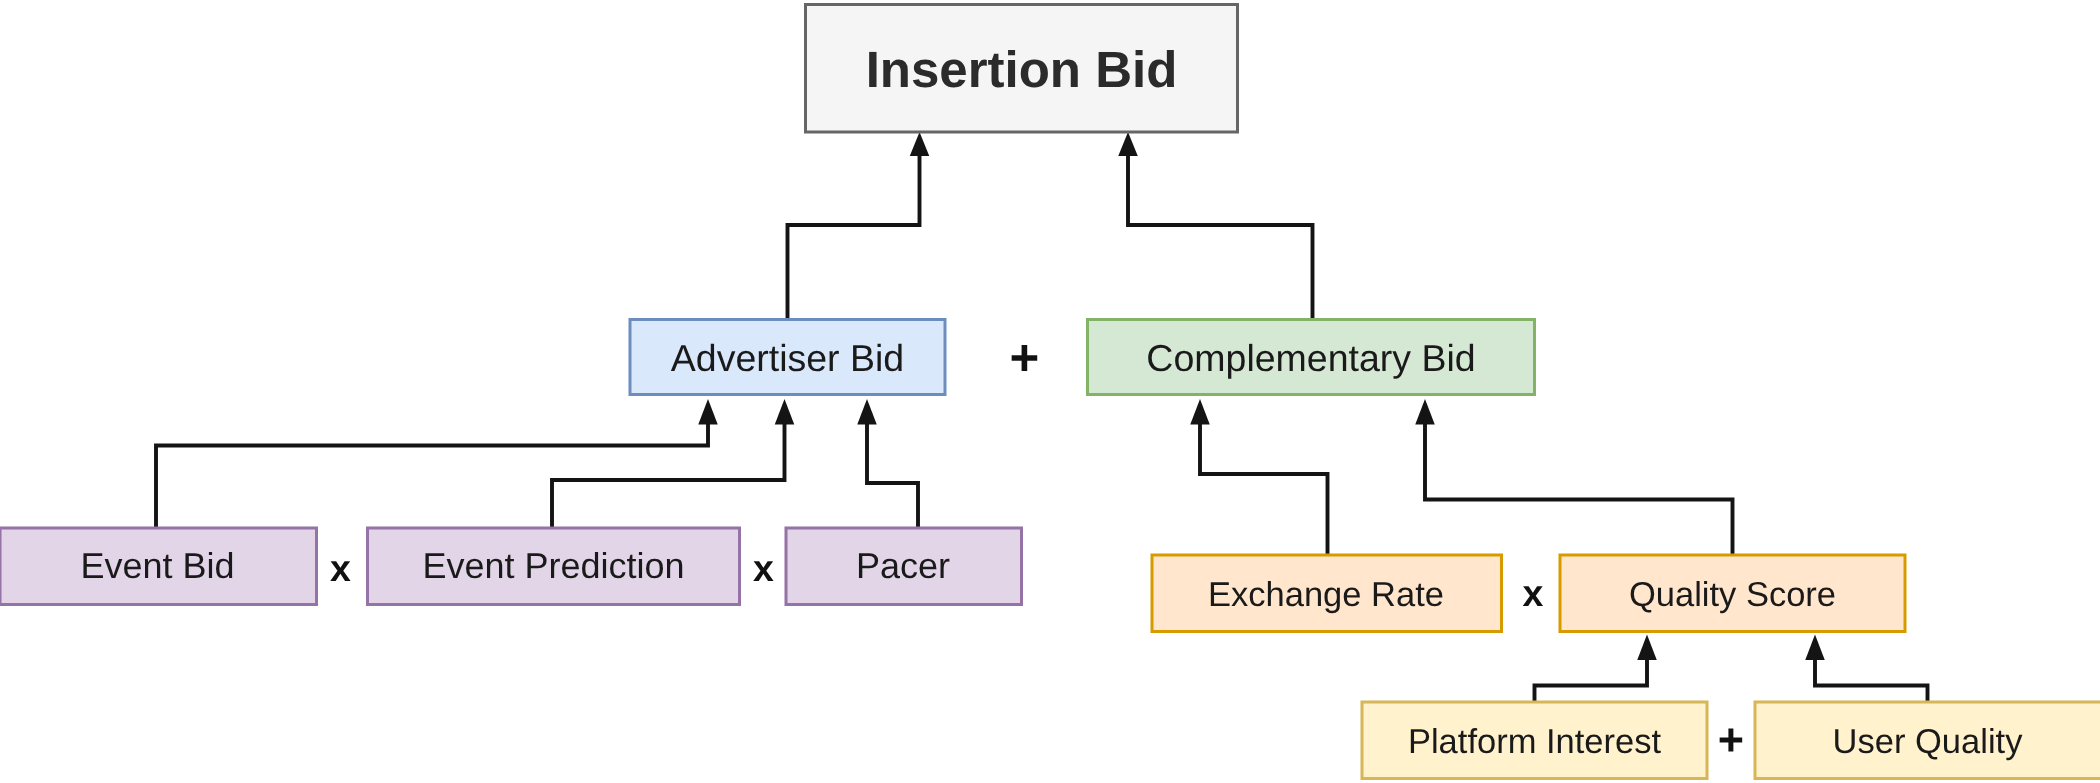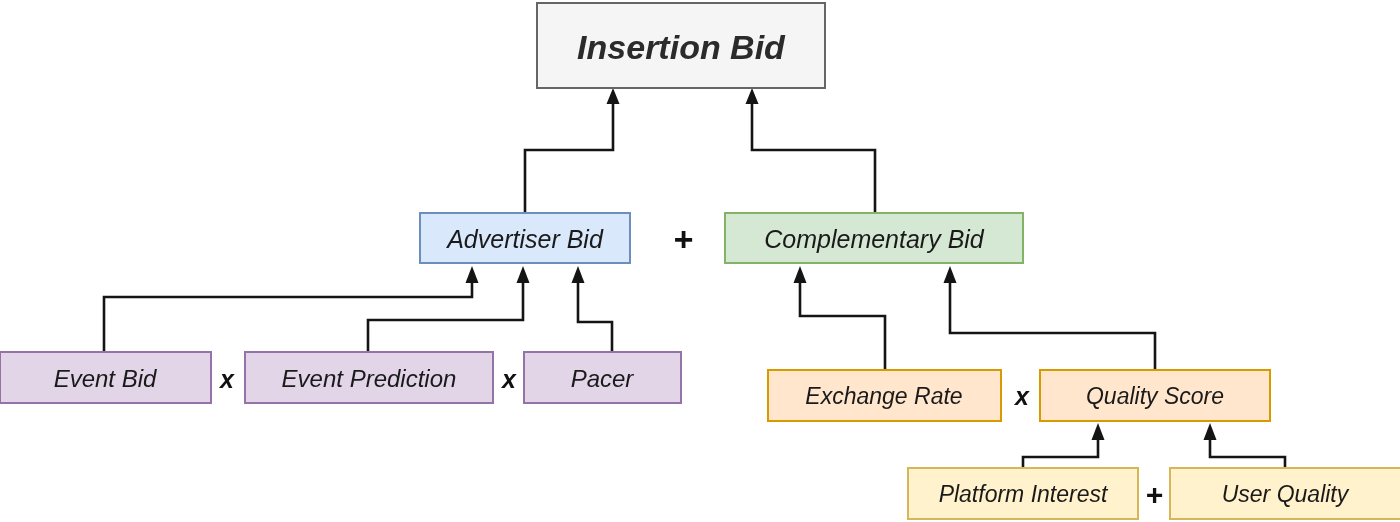--- a/index.html
+++ b/index.html
@@ -10,21 +10,20 @@
   body {
     width: 1400px;
     height: 522px;
     font-family: "Liberation Sans", sans-serif;
     overflow: hidden;
   }
   #diagram-root {
     position: relative;
     width: 1128px;
     height: 522px;
-    font-style: italic;
   }
   svg.diagram {
     display: block;
     width: 1400px;
     height: 522px;
   }
   .node-rect {
     stroke-width: 2;
   }
   .node-label {

